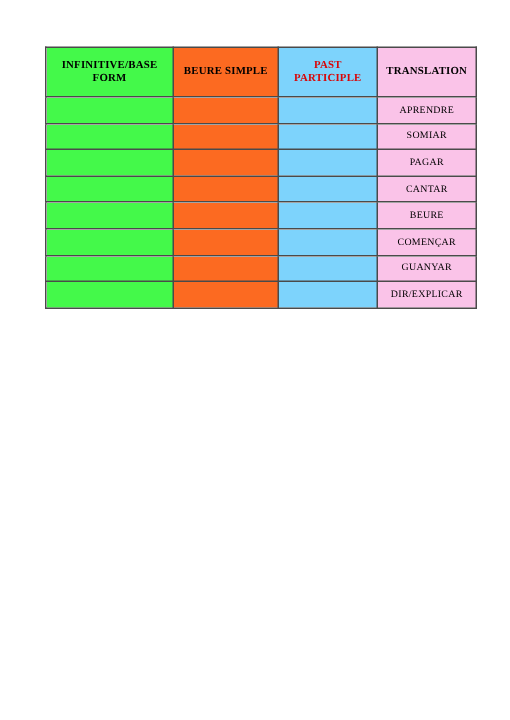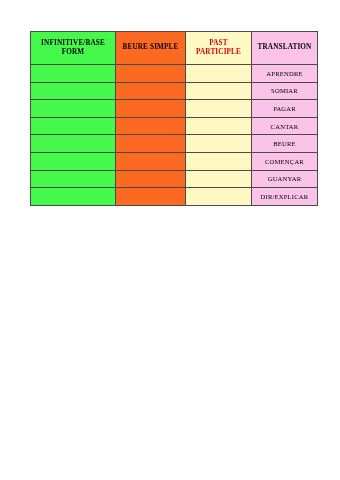--- a/index.html
+++ b/index.html
@@ -43,21 +43,21 @@
   tr.header-row td {
     height: 30px;
     font-weight: bold;
     font-size: 7.2px;
     letter-spacing: 0.15px;
     line-height: 1.28;
     padding: 1px 2px;
   }
   td.cell-green  { background: #44f94a; }
   td.cell-orange { background: #fc6a21; }
-  td.cell-red    { background: #fef9c3; }
+  td.cell-red    { background: #7dd3fc; }
   td.cell-pink   { background: #fac3e8; }
 
   tr.header-row td.cell-green  { color: #000000; }
   tr.header-row td.cell-orange { color: #000000; }
   tr.header-row td.cell-red    { color: #d80607; }
   tr.header-row td.cell-pink   { color: #000000; text-align: center; }
 
   
   tr.data-row td {
     height: 16.6px;

